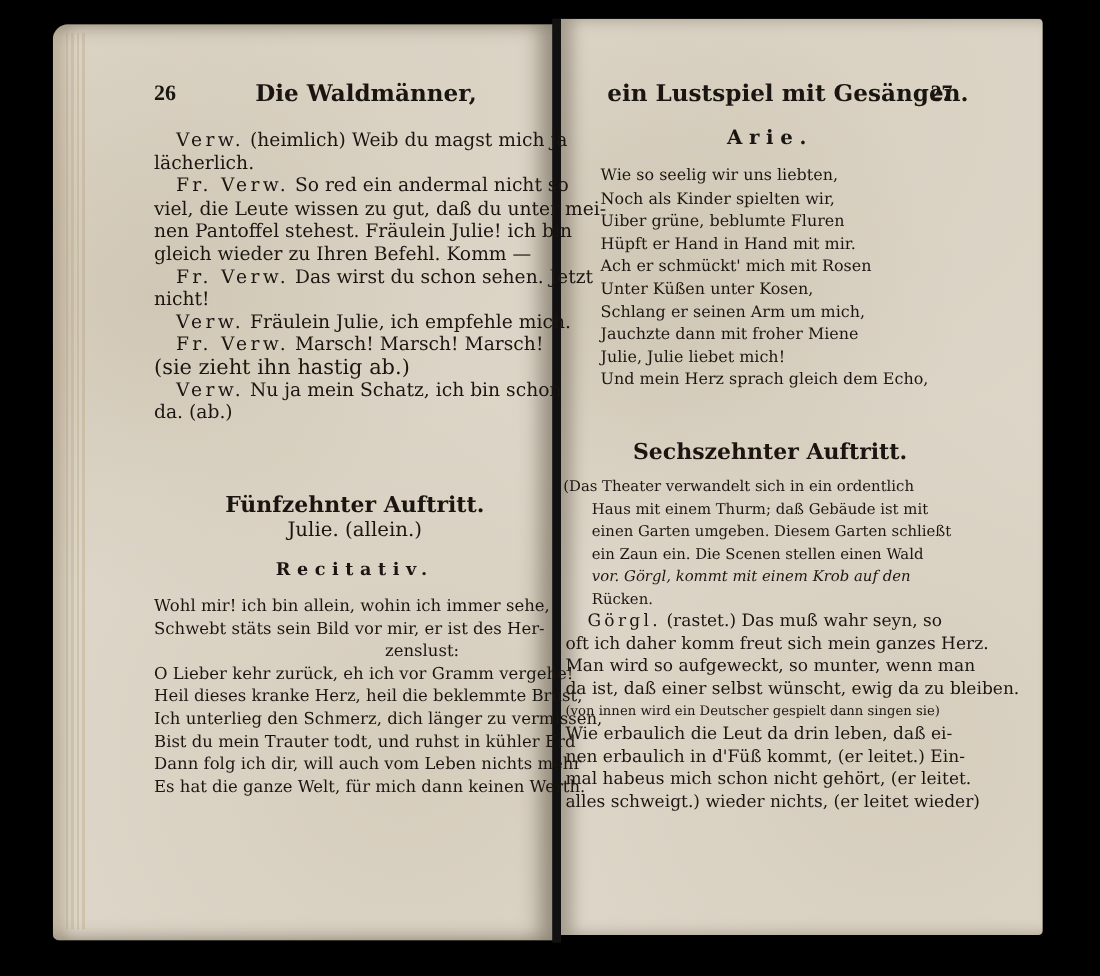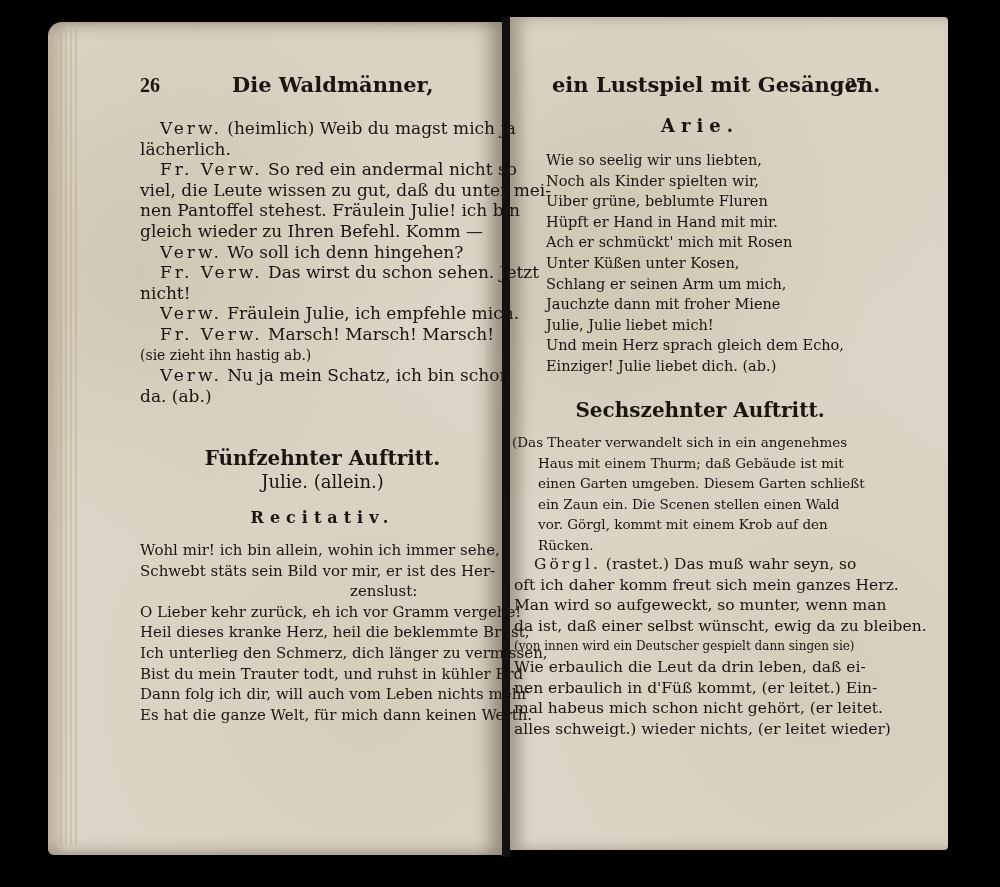--- a/index.html
+++ b/index.html
@@ -16,21 +16,21 @@
   .page-right { left:510px; top:17px; width:438px; height:833px; border-radius:0 4px 4px 0;
                 box-shadow: inset 10px 0 14px rgba(60,50,35,0.35); }
   .gutter { position:absolute; left:502px; top:17px; width:8px; height:840px; background:#111; }
   .edge-lines { position:absolute; left:60px; top:30px; width:20px; height:815px;
                 background: repeating-linear-gradient(90deg, rgba(180,160,120,0.35) 0 2px, transparent 2px 5px); }
 
   .runhead { position:absolute; font-weight:bold; font-size:21px; white-space:nowrap; }
   .pagenum { position:absolute; font-size:20px; font-weight:bold;font-family:Liberation Serif, serif; }
   .text { position:absolute; font-size:17px; line-height:20.6px; white-space:nowrap; }
   .line { display:block; height:20.6px; }
-  .small { font-size:14px; }
+  .small { font-size:19px; }
   .indent { padding-left:20px; }
   .center { text-align:center; }
   .heading { font-weight:bold; font-size:20px; }
   .spaced { letter-spacing:6px; }
   .spk { letter-spacing:3px; }
 </style>
 </head>
 <body>
 
 <div class="page page-left"></div>
@@ -41,21 +41,20 @@
 <div class="pagenum" style="left:140px;top:74px;">26</div>
 <div class="runhead" style="left:232px;top:72px;">Die Waldmänner,</div>
 
 <div class="text" style="left:140px;top:118px;width:365px;">
   <span class="line indent"><span class="spk">Verw.</span><span> (heimlich) Weib du magst mich ja</span></span>
   <span class="line">lächerlich.</span>
   <span class="line indent"><span class="spk">Fr. Verw.</span><span> So red ein andermal nicht so</span></span>
   <span class="line">viel, die Leute wissen zu gut, daß du unter mei-</span>
   <span class="line">nen Pantoffel stehest. Fräulein Julie! ich bin</span>
   <span class="line">gleich wieder zu Ihren Befehl. Komm —</span>
-  <span class="line indent"><span class="spk">Verw.</span><span> Wo soll ich denn hingehen?</span></span>
   <span class="line indent"><span class="spk">Fr. Verw.</span><span> Das wirst du schon sehen. Jetzt</span></span>
   <span class="line">nicht!</span>
   <span class="line indent"><span class="spk">Verw.</span><span> Fräulein Julie, ich empfehle mich.</span></span>
   <span class="line indent"><span class="spk">Fr. Verw.</span><span> Marsch! Marsch! Marsch!</span></span>
   <span class="line small">(sie zieht ihn hastig ab.)</span>
   <span class="line indent"><span class="spk">Verw.</span><span> Nu ja mein Schatz, ich bin schon</span></span>
   <span class="line">da. (ab.)</span>
 </div>
 
 <div class="text center heading" style="left:140px;top:448px;width:365px;">Fünfzehnter Auftritt.</div>
@@ -83,31 +82,30 @@
   <span class="line">Wie so seelig wir uns liebten,</span>
   <span class="line">Noch als Kinder spielten wir,</span>
   <span class="line">Uiber grüne, beblumte Fluren</span>
   <span class="line">Hüpft er Hand in Hand mit mir.</span>
   <span class="line">Ach er schmückt' mich mit Rosen</span>
   <span class="line">Unter Küßen unter Kosen,</span>
   <span class="line">Schlang er seinen Arm um mich,</span>
   <span class="line">Jauchzte dann mit froher Miene</span>
   <span class="line">Julie, Julie liebet mich!</span>
   <span class="line">Und mein Herz sprach gleich dem Echo,</span>
-  <span class="line">Einziger! Julie liebet dich. (ab.)</span>
 </div>
 
 <div class="text center heading" style="left:515px;top:400px;width:370px;">Sechszehnter Auftritt.</div>
 
 <div class="text" style="left:512px;top:433px;width:370px;font-size:13.5px;line-height:19.5px;">
-  <span class="line">(Das Theater verwandelt sich in ein angenehmes</span>
+  <span class="line">(Das Theater verwandelt sich in ein ordentlich</span>
   <span class="line" style="padding-left:26px;">Haus mit einem Thurm; daß Gebäude ist mit</span>
   <span class="line" style="padding-left:26px;">einen Garten umgeben. Diesem Garten schließt</span>
   <span class="line" style="padding-left:26px;">ein Zaun ein. Die Scenen stellen einen Wald</span>
-  <span class="line" style="padding-left:26px;">vor. Görgl, kommt mit einem Krob auf den</span>
+  <span class="line" style="padding-left:26px;font-style:italic;">vor. Görgl, kommt mit einem Krob auf den</span>
   <span class="line" style="padding-left:26px;">Rücken.</span>
 </div>
 
 <div class="text" style="left:514px;top:554px;width:370px;font-size:15.5px;line-height:21.5px;">
   <span class="line indent"><span class="spk">Görgl.</span><span> (rastet.) Das muß wahr seyn, so</span></span>
   <span class="line">oft ich daher komm freut sich mein ganzes Herz.</span>
   <span class="line">Man wird so aufgeweckt, so munter, wenn man</span>
   <span class="line">da ist, daß einer selbst wünscht, ewig da zu bleiben.</span>
   <span class="line small" style="font-size:12px;">(von innen wird ein Deutscher gespielt dann singen sie)</span>
   <span class="line">Wie erbaulich die Leut da drin leben, daß ei-</span>

